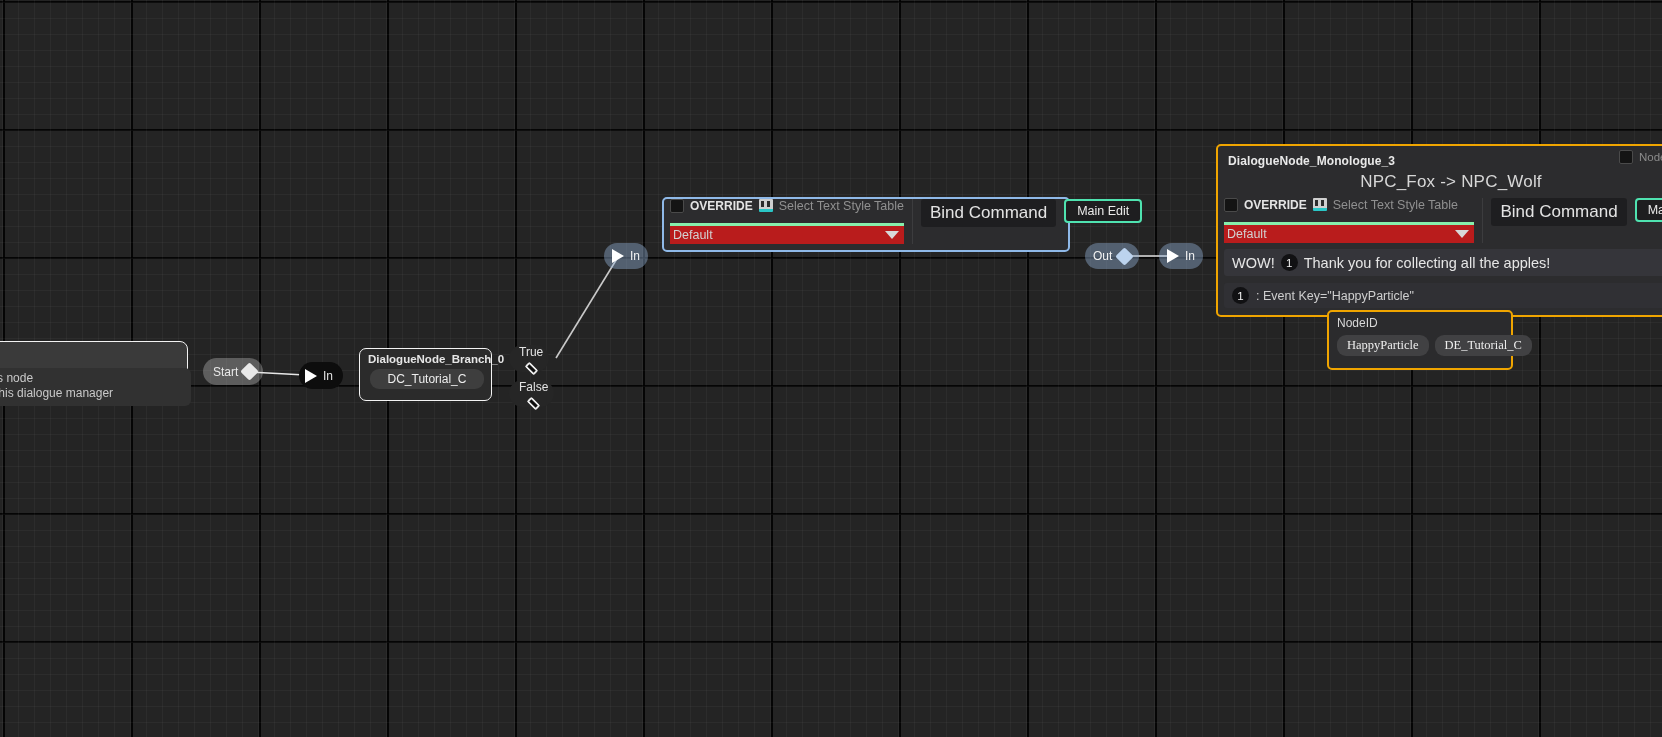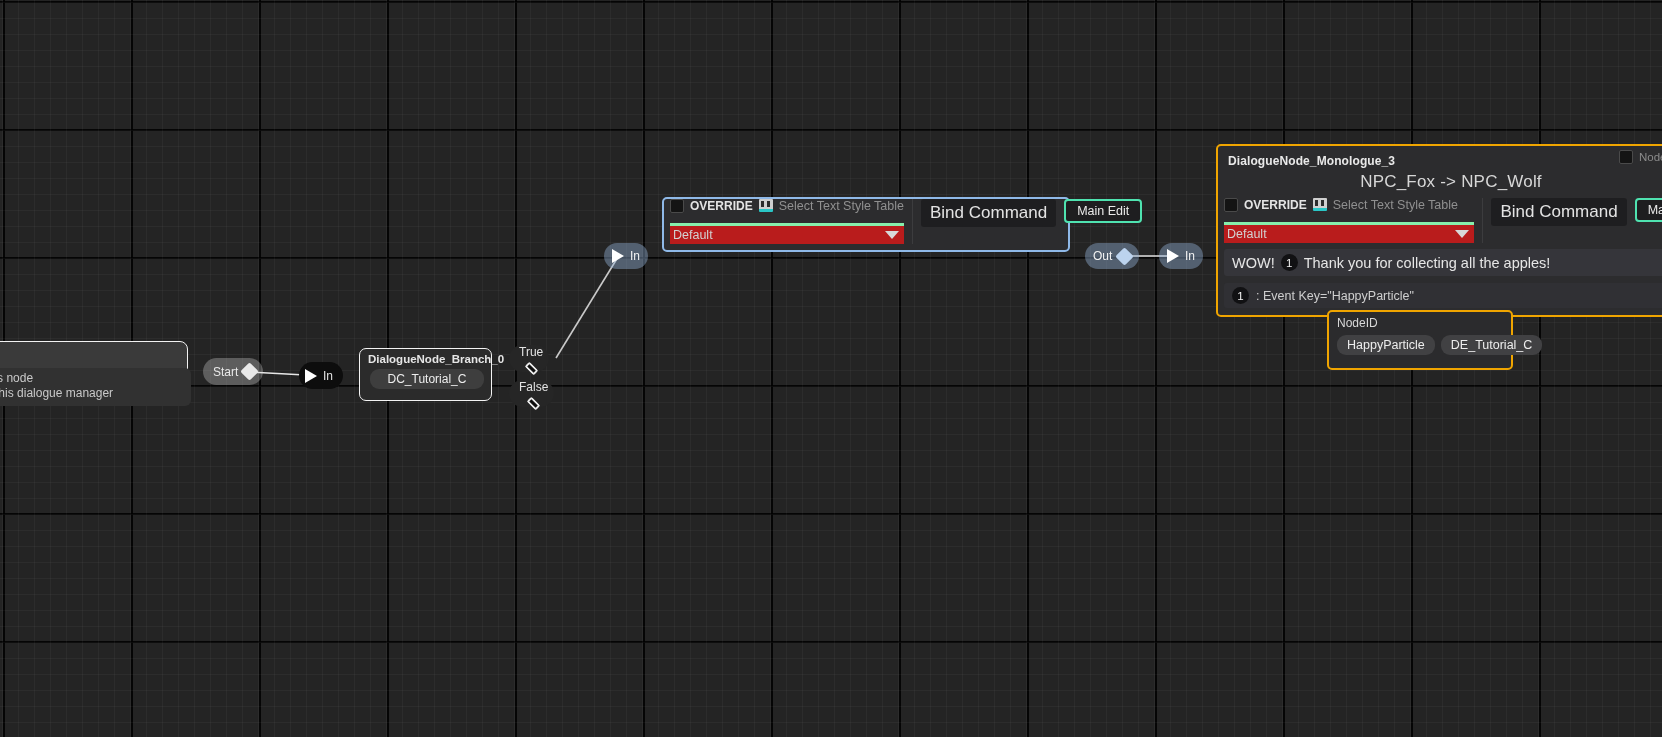--- a/index.html
+++ b/index.html
@@ -282,21 +282,21 @@
   #event-node {
     left: 1327px; top: 310px;
     width: 186px; height: 60px;
     background: #2b2b2d;
     border: 2px solid #f0a500;
     border-radius: 5px;
     padding: 4px 6px 0 8px;
   }
   #event-node .ev-title { font-size: 12px; color: #d9d9d9; }
   #event-node .ev-chips {
-    display: flex; gap: 6px; margin-top: 5px;
+    display: flex; gap: 6px; margin-top: 5px; font-family: Liberation Serif, serif;
   }
   #event-node .ev-chip {
     background: #414143;
     border-radius: 9px;
     padding: 3px 10px;
     font-size: 12.5px; color: #ededed;
     white-space: nowrap;
   }
 
   

